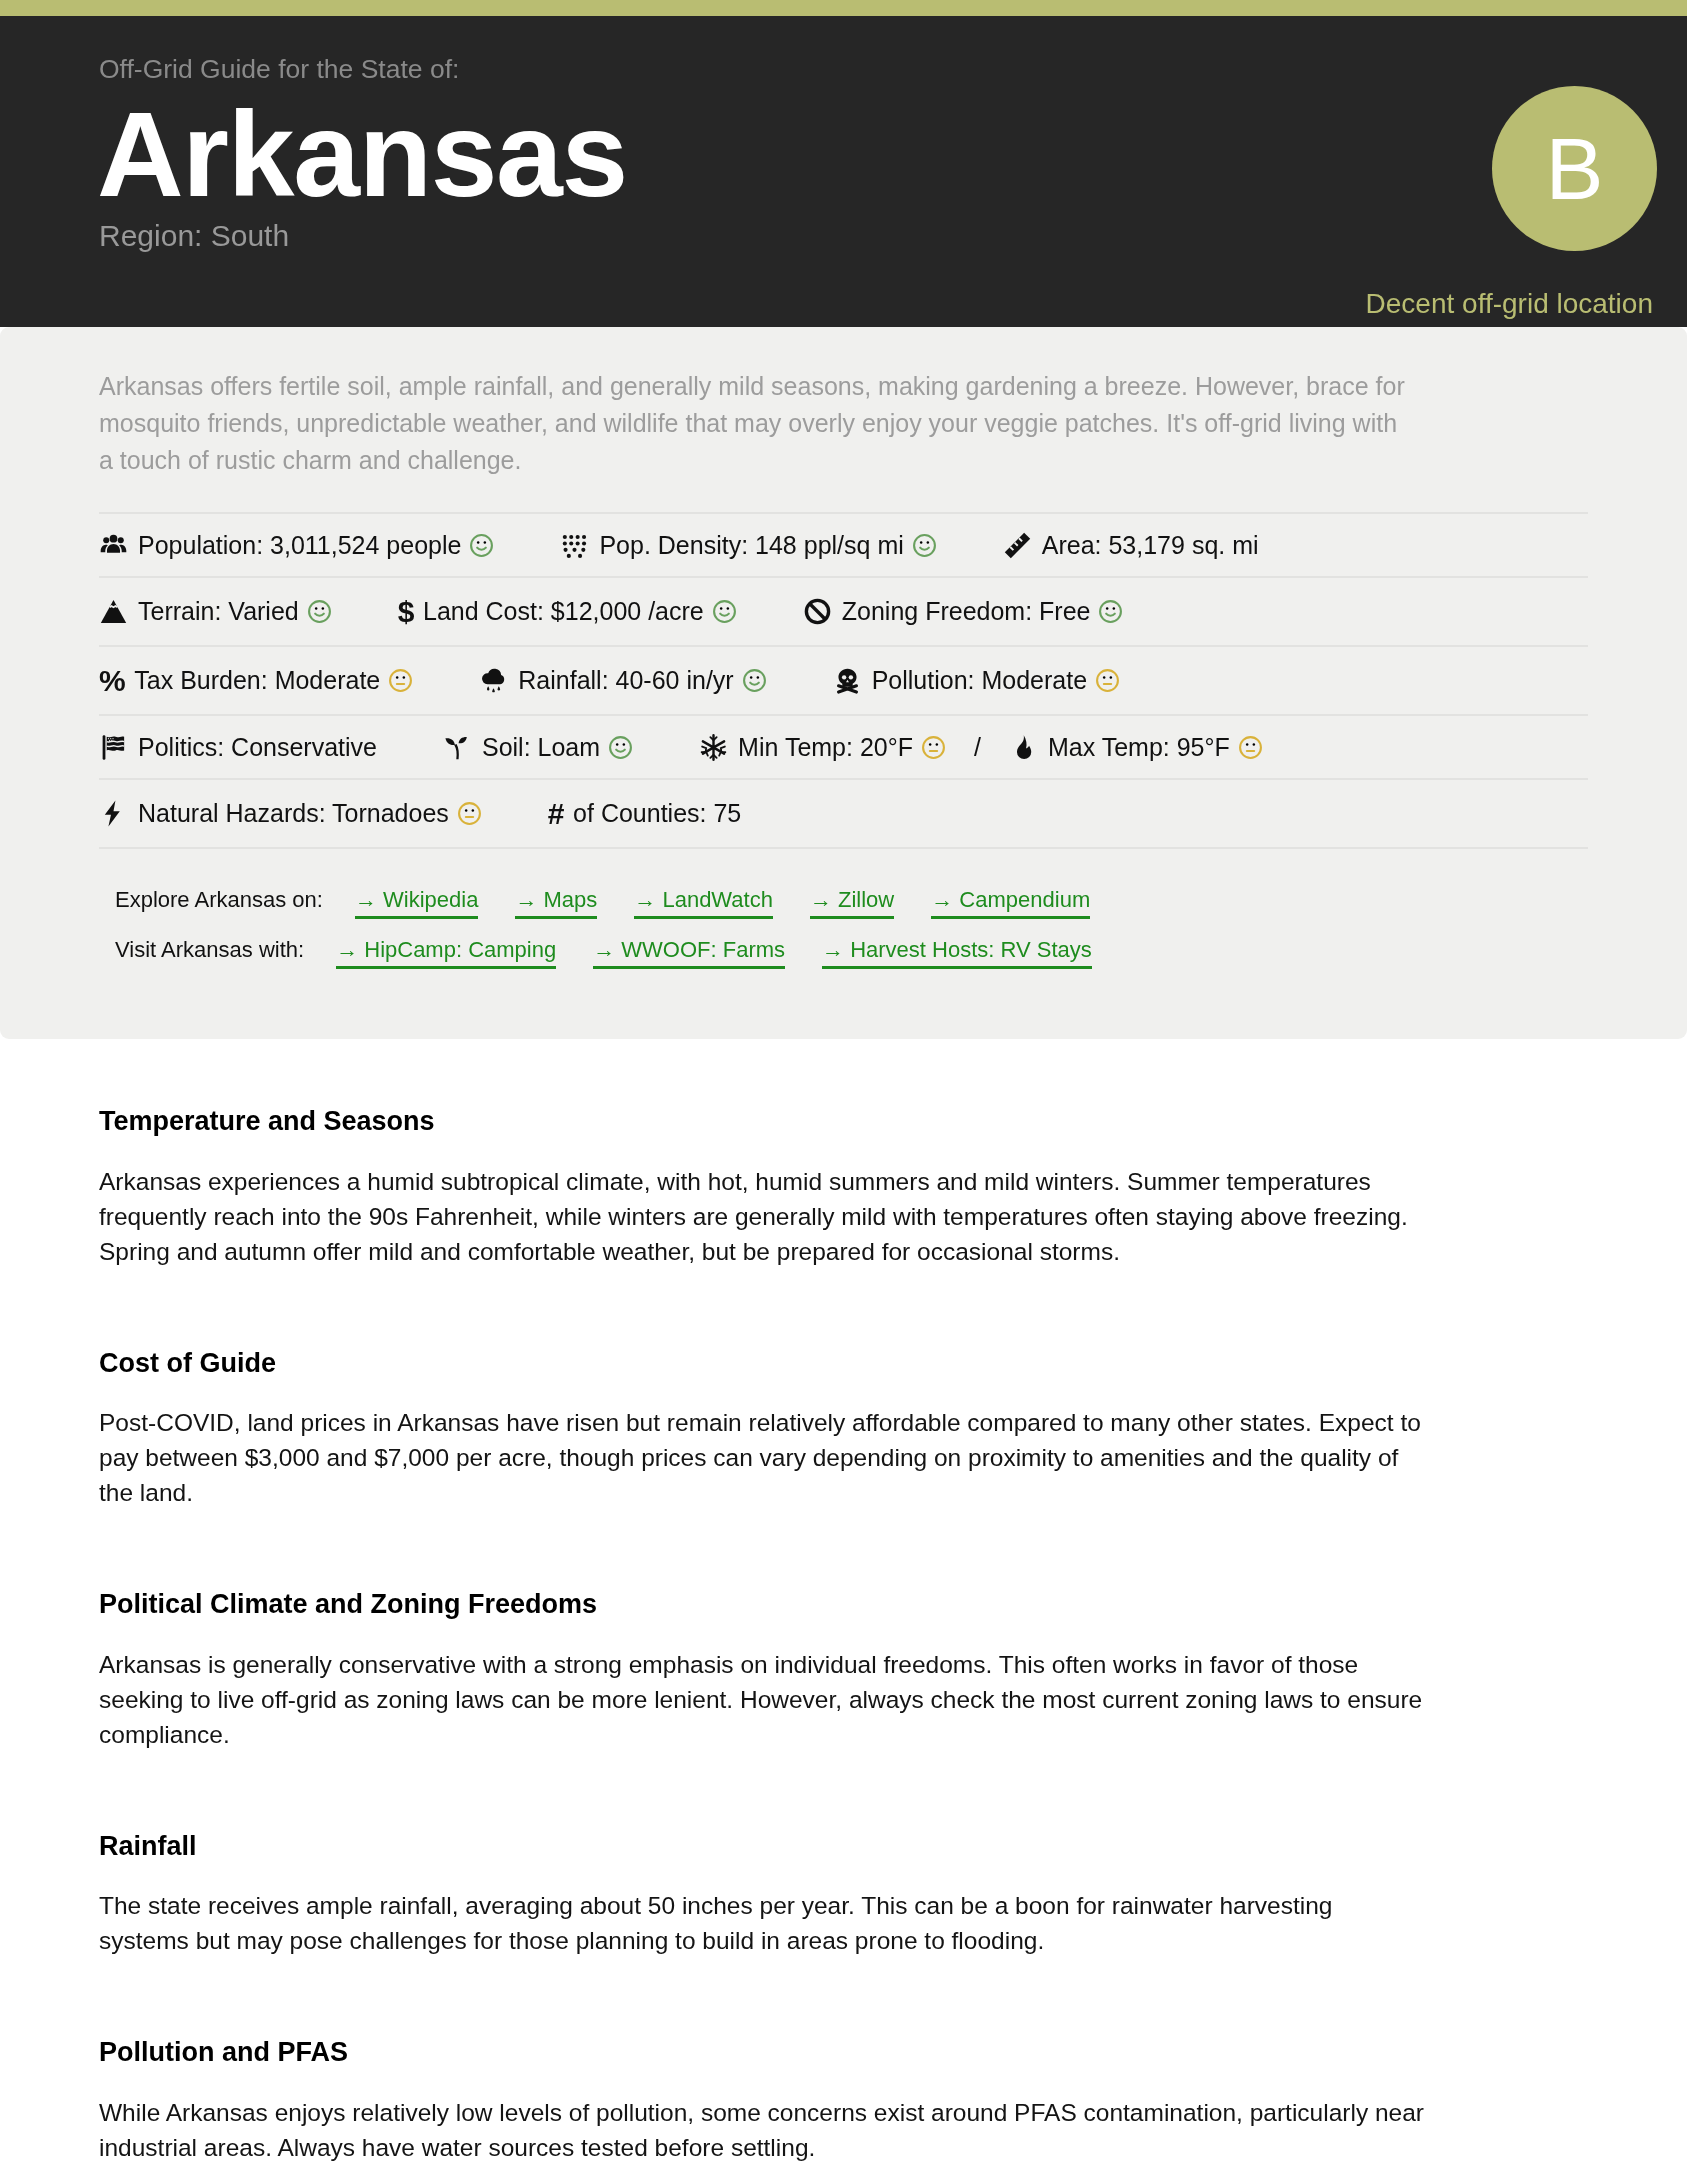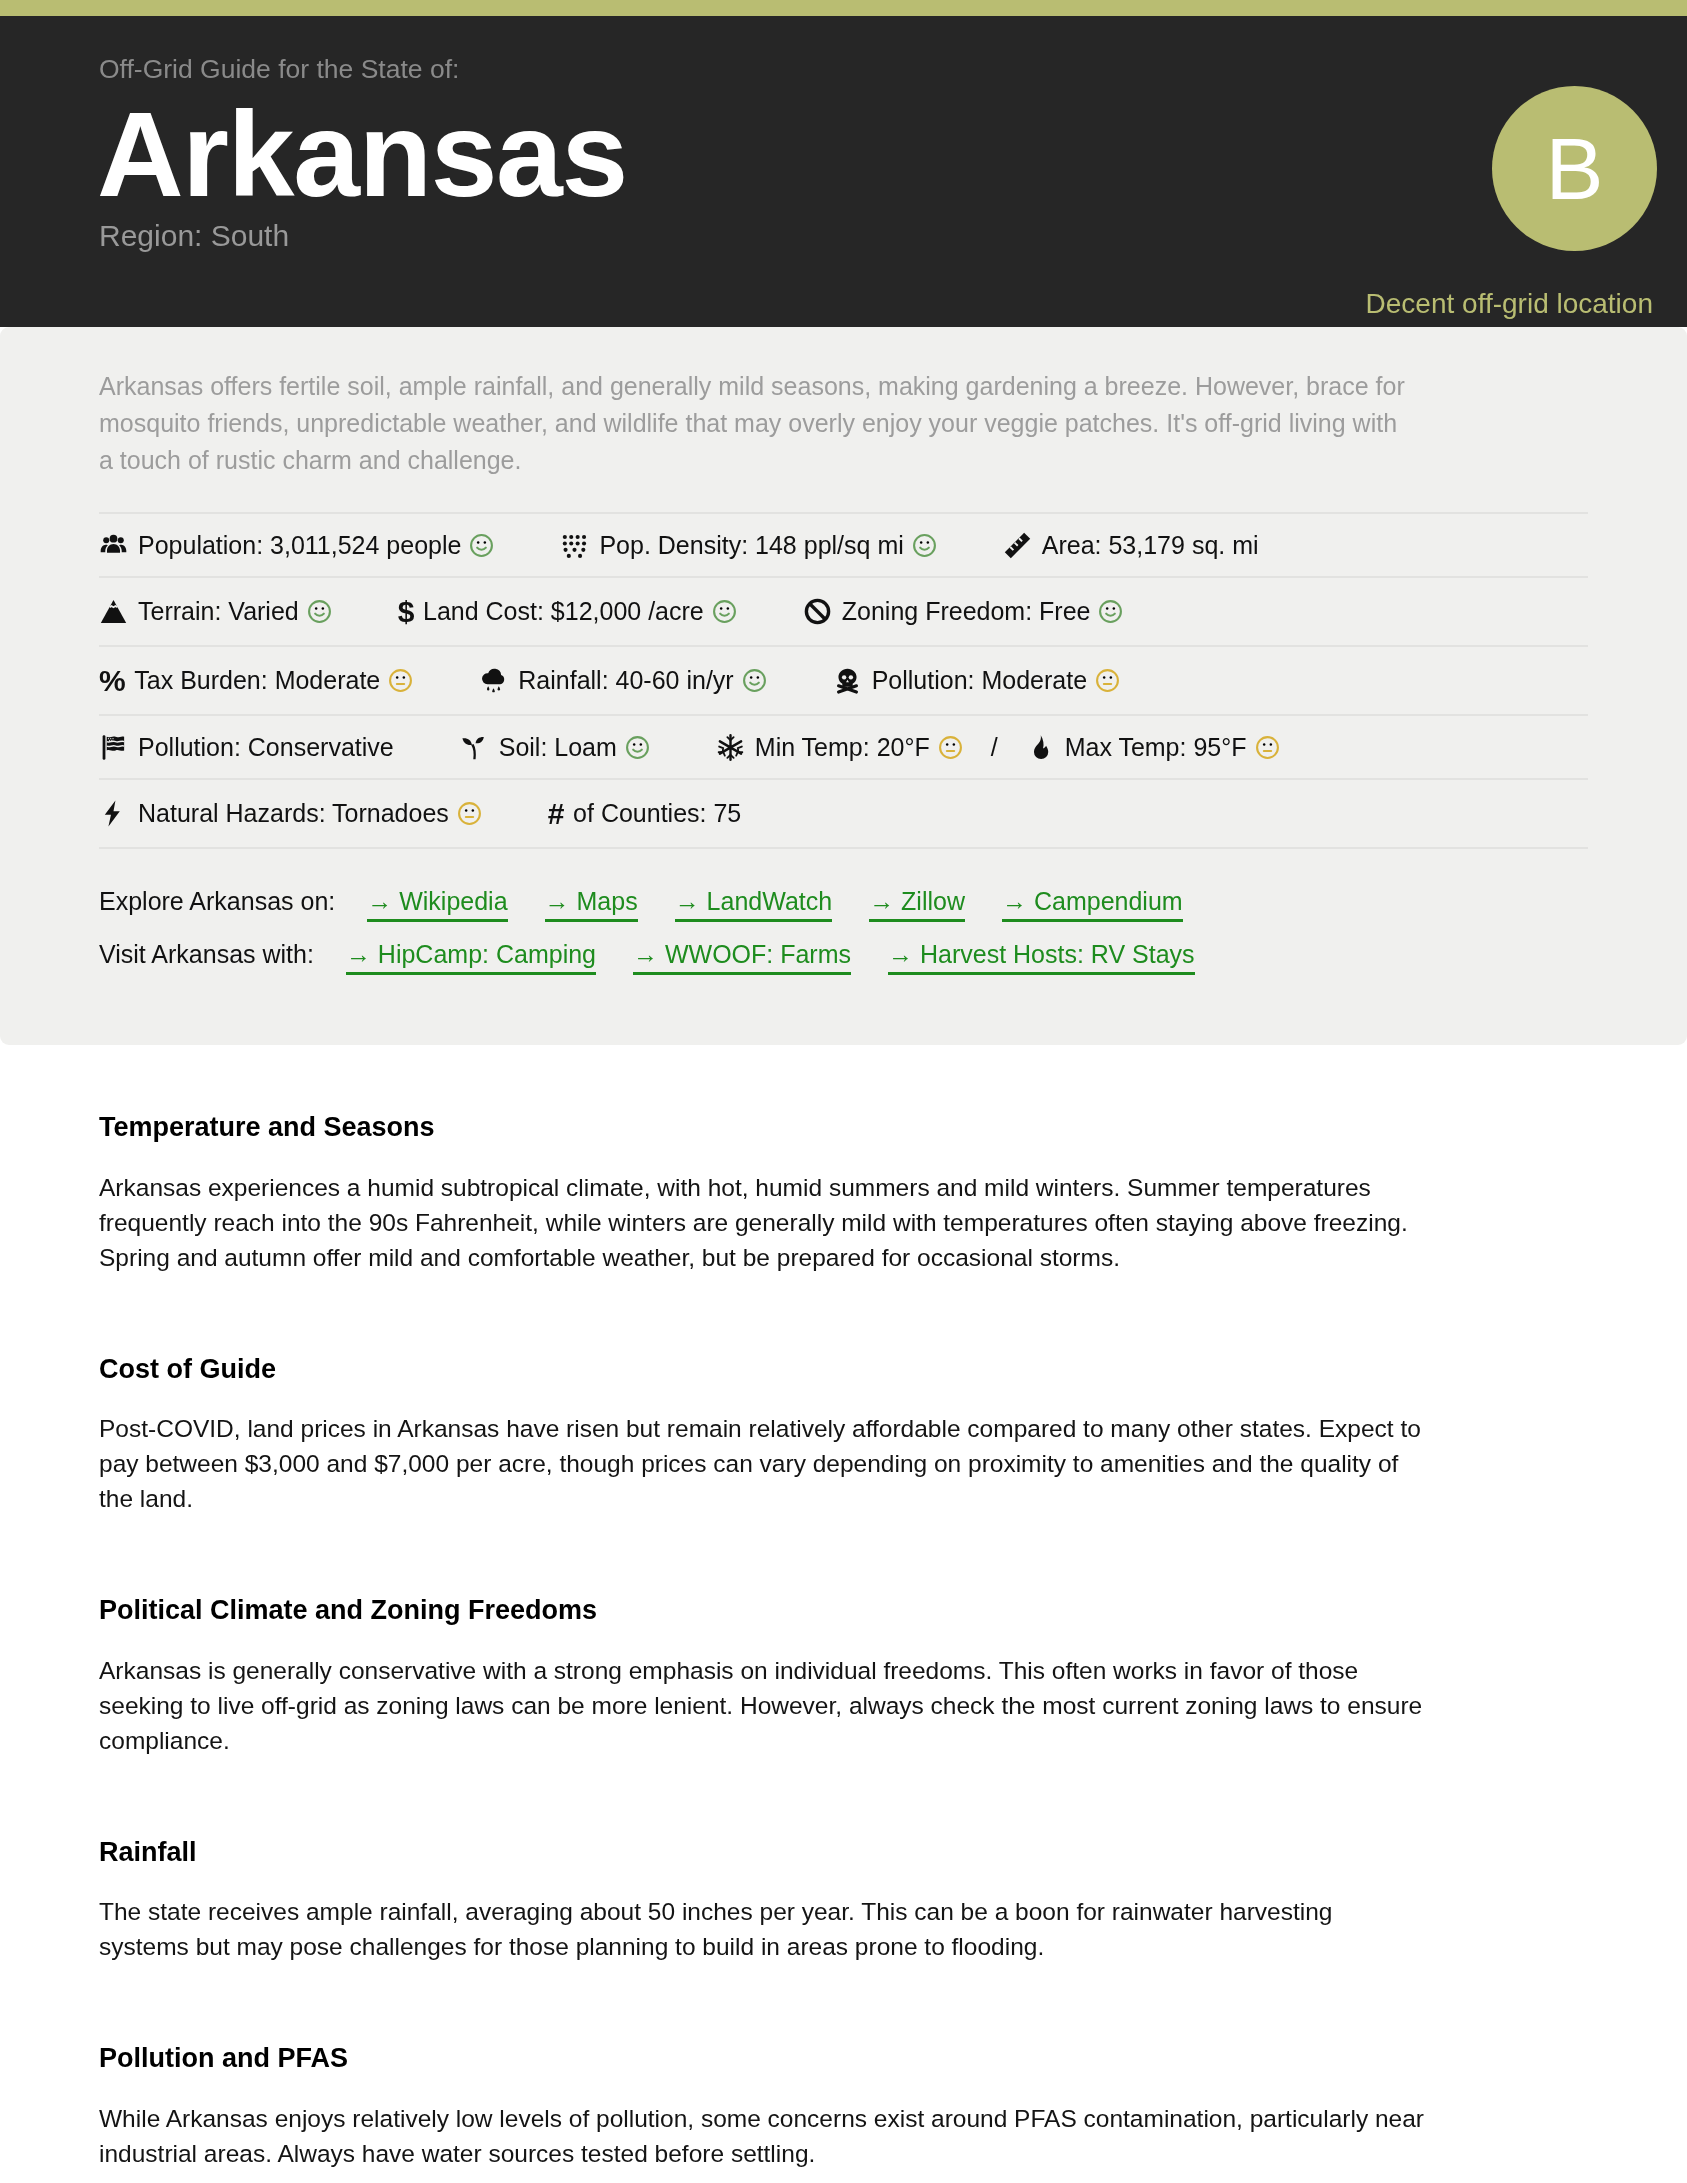--- a/index.html
+++ b/index.html
@@ -25,21 +25,21 @@
   .stats-row:last-child{border-bottom:2px solid var(--divider);}
   .stat{display:inline-flex;align-items:center;white-space:nowrap;}
   .stat .icon{display:inline-flex;align-items:center;margin-right:10px;color:#111;}
   .stat .icon svg{width:29px;height:29px;fill:currentColor;}
   .stat .glyph-icon{font-weight:700;font-size:30px;margin-right:8.6px;}
   .stat .mood{display:inline-flex;margin-left:8px;}
   .stat .mood svg{width:25px;height:25px;}
   .mood-good{color:var(--smiley-good);}
   .mood-neutral{color:var(--smiley-neutral);}
   .stat.sep{margin:0 -38px;font-size:25px;}
-  .links{margin-top:38px;font-size:25px;}
+  .links{margin-top:38px;font-size:22px;margin-left:16px;}
   .link-row{margin-bottom:18.5px;display:flex;align-items:baseline;flex-wrap:nowrap;}
   .link-label{color:#111;margin-right:32px;}
   .link-row a{color:var(--link-green);text-decoration:none;border-bottom:3.3px solid var(--link-green);padding-bottom:2.6px;margin-right:37px;white-space:nowrap;}
   .content{padding:66px 99px 0 99px;}
   .content h2{margin:78px 0 0 0;font-size:27px;line-height:32px;font-weight:700;color:#000;}
   .content h2:first-child{margin-top:0;}
   .content p{margin:26.5px 0 0 0;max-width:1330px;font-size:24.5px;line-height:35px;color:var(--ink);}
 </style>
 </head>
 <body>
@@ -250,21 +250,21 @@
                 <path d="M6.4 7.1c2.4 1.2 4.9-1.2 7.3 0 2.4 1.2 4.9-1.2 7.1 0M6.4 10.9c2.4 1.2 4.9-1.2 7.3 0 2.4 1.2 4.9-1.2 7.1 0" stroke="#f0f0ee" stroke-width="1.3" fill="none"></path>
                 <g fill="#f0f0ee">
                   <circle cx="7.8" cy="4.7" r=".5"></circle>
                   <circle cx="9.7" cy="4.7" r=".5"></circle>
                   <circle cx="11.6" cy="4.7" r=".5"></circle>
                   <circle cx="8.7" cy="6.1" r=".5"></circle>
                   <circle cx="10.6" cy="6.1" r=".5"></circle>
                 </g>
               </svg>
             </span>
-            <span>Pollution: Conservative</span>
+            <span>Politics: Conservative</span>
           </span>
           <span class="stat">
             <span class="icon">
               <svg xmlns="http://www.w3.org/2000/svg" viewBox="0 0 24 24">
                 <path d="M11 21.8c.6-5 .2-8.7-1.7-11.8l1.9-1c1.8 3.2 2.3 7.3 1.7 12.8z"></path>
                 <path d="M9.9 9.9C5.7 10.5 3 8.6 2 4.4c4.4-.5 7.1 1.3 7.9 5.5z"></path>
                 <path d="M12.9 8.5c.5-3.6 2.8-5.3 6.8-5.2-.6 3.8-2.9 5.5-6.8 5.2z"></path>
               </svg>
             </span>
             <span>Soil: Loam</span>

